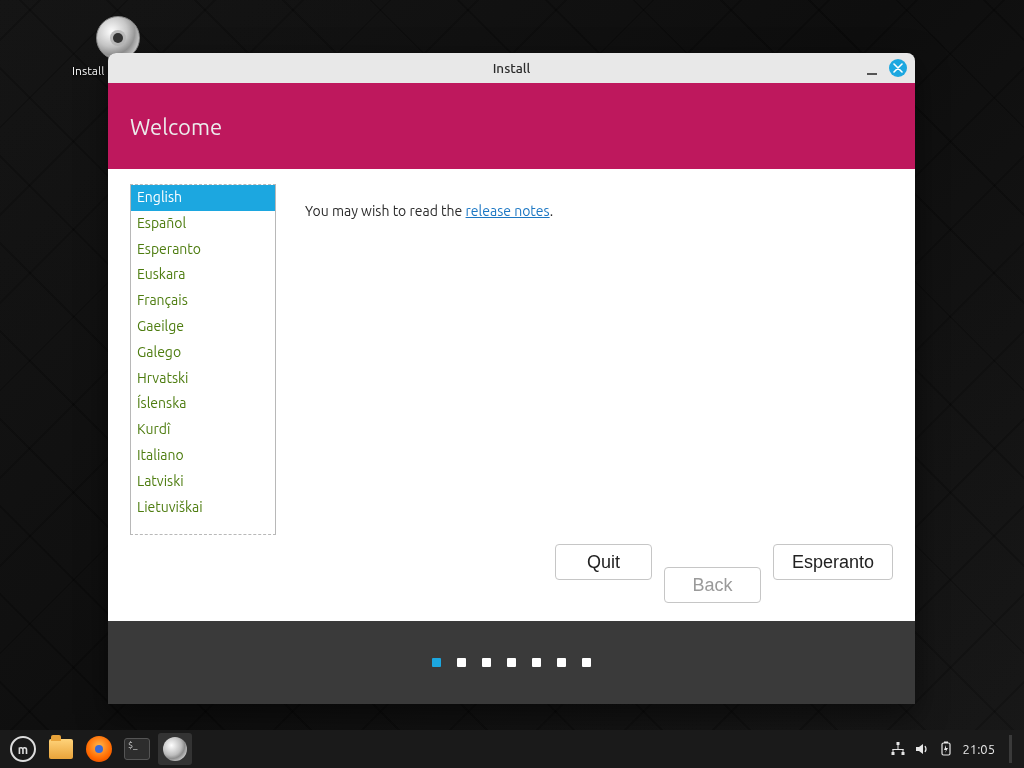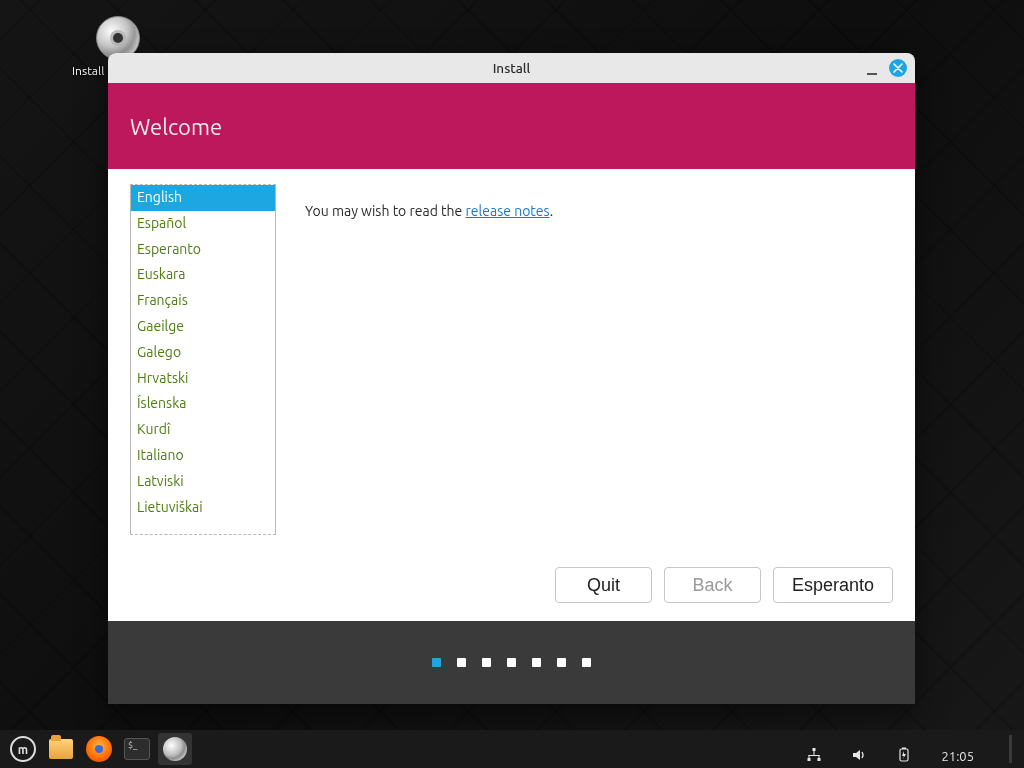--- a/index.html
+++ b/index.html
@@ -87,37 +87,37 @@
   .info-text a { color:#1c77c3; text-decoration: underline; }
 
   .button-row {
     position:absolute; right:22px; bottom:18px; display:flex; gap:12px;
   }
   .btn {
     min-width: 97px; height: 36px; padding: 0 18px;
     border:1px solid #c6c6c6; border-radius:4px; background:#fff;
     font-size:18px; color:#222; cursor:pointer;
   }
-  .btn:disabled { color:#9a9a9a; cursor:default; }
+  .btn:disabled { color:#9a9a9a; cursor:default;margin-top:23px; }
 
   .footer-strip {
     flex:1; background:#3a3a3a; display:flex; align-items:center; justify-content:center;
   }
   .pager { display:flex; gap:16px; }
   .pager span { width:9px; height:9px; background:#fff; border-radius:1px; }
   .pager span.active { background:#1ca7e0; }
 
   
   .taskbar {
     position:absolute; left:0; right:0; bottom:0; height:38px;
     background:#1a1a1a; display:flex; align-items:center; padding:0 6px;
     color:#e7e7e7; font-size:13px;
   }
   .taskbar .left { display:flex; align-items:center; gap:4px; }
-  .taskbar .right { margin-left:auto; display:flex; align-items:flex-end; gap:29px; padding-right:6px; }
+  .taskbar .right { margin-left:auto; display:flex; align-items:center; gap:8px; padding-right:6px; }
   .tb-item { width:34px; height:32px; display:flex; align-items:center; justify-content:center; border-radius:3px; cursor:pointer; }
   .tb-item.active { background:#333; }
   .mint-logo { width:26px; height:26px; border:2px solid #ddd; border-radius:50%; display:flex; align-items:center; justify-content:center; color:#ddd; font-weight:700; font-size:12px; }
   .folder-ic { width:24px; height:20px; background:linear-gradient(#ffd37a,#e9a33a); border-radius:2px; position:relative; }
   .folder-ic::before{content:"";position:absolute;top:-4px;left:2px;width:10px;height:6px;background:#e9a33a;border-radius:2px 2px 0 0;}
   .fox-ic { width:26px; height:26px; border-radius:50%; background:radial-gradient(circle at 50% 40%, #ffb84d 0%, #ff6a00 60%, #d63d00 100%); display:flex;align-items:center;justify-content:center;}
   .term-ic { width:26px; height:22px; background:#2d2d2d; border-radius:3px; border:1px solid #555; position:relative;}
   .term-ic::after{content:"$_";position:absolute;top:1px;left:3px;font-size:9px;color:#ccc;}
   .disc-sm { width:24px;height:24px;border-radius:50%;background:radial-gradient(circle at 35% 35%, #fefefe 0%, #bdbdbd 45%, #8e8e8e 60%, #e0e0e0 85%);}
   .tray-ic { display:flex; align-items:center; justify-content:center; cursor:pointer; }

